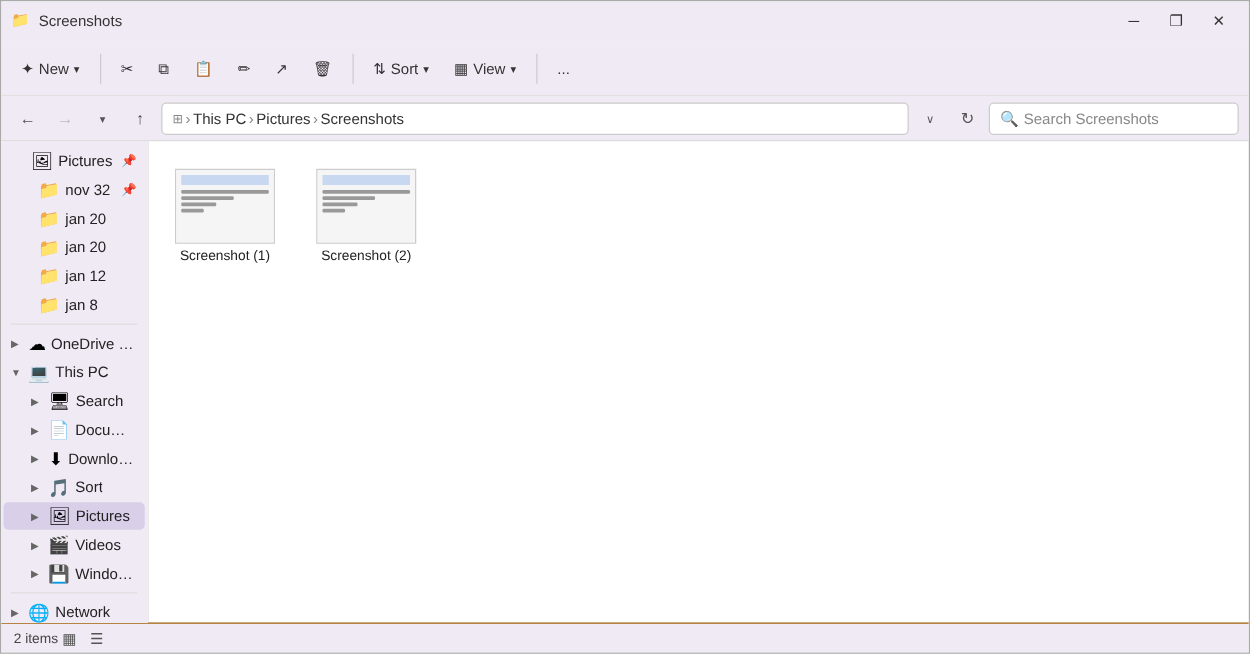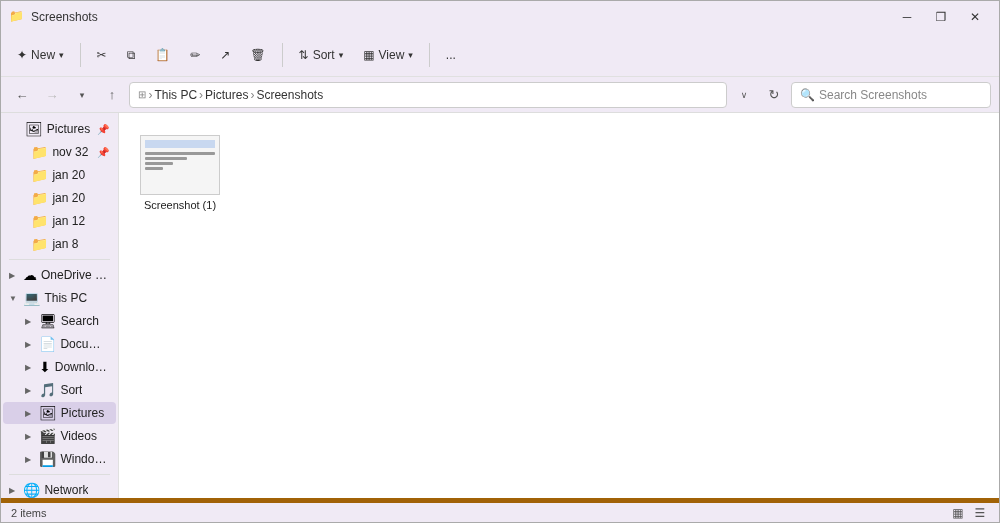--- a/index.html
+++ b/index.html
@@ -260,24 +260,23 @@
       color: #222;
       text-align: center;
       margin-top: 4px;
       word-break: break-word;
     }
 
     
     .status-bar {
       height: 24px;
       background: #f0eaf5;
-      border-top: 5px solid #a16207;
-      display: flex;
-      align-items: center;
-      justify-content: space-between;
+      border-top: 1px solid #a16207;
+      display: flex;
+      align-items: center;
       padding: 0 10px;
       flex-shrink: 0;
     }
     .status-text {
       font-size: 11px;
       color: #444;
     }
     .view-icons {
       display: flex;
       gap: 4px;
@@ -482,20 +481,32 @@
             <div style="height:8px; background:#c8d8f0; width:100%; margin-bottom:2px;"></div>
             <div class="thumb-line"></div>
             <div class="thumb-line short"></div>
             <div class="thumb-line shorter"></div>
             <div class="thumb-line tiny"></div>
           </div>
         </div>
         <span class="file-name">Screenshot (1)</span>
       </div>
 
+      <div class="file-item">
+        <div class="file-thumbnail">
+          <div class="thumb-inner">
+            <div style="height:8px; background:#c8d8f0; width:100%; margin-bottom:2px;"></div>
+            <div class="thumb-line"></div>
+            <div class="thumb-line short"></div>
+            <div class="thumb-line shorter"></div>
+            <div class="thumb-line tiny"></div>
+          </div>
+        </div>
+        <span class="file-name">Screenshot (2)</span>
+      </div>
     </div>
   </div>
 </div>
 
 <div class="status-bar">
   <span class="status-text">2 items</span>
   <div class="view-icons">
     <button class="view-icon-btn">▦</button>
     <button class="view-icon-btn">☰</button>
   </div>

